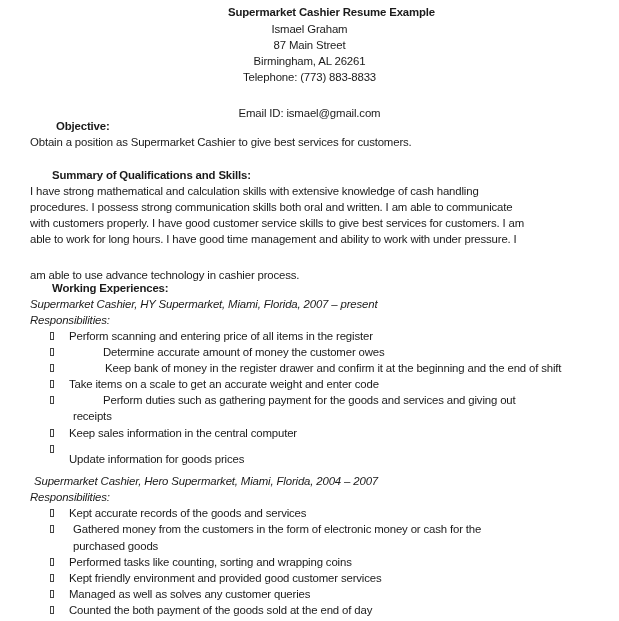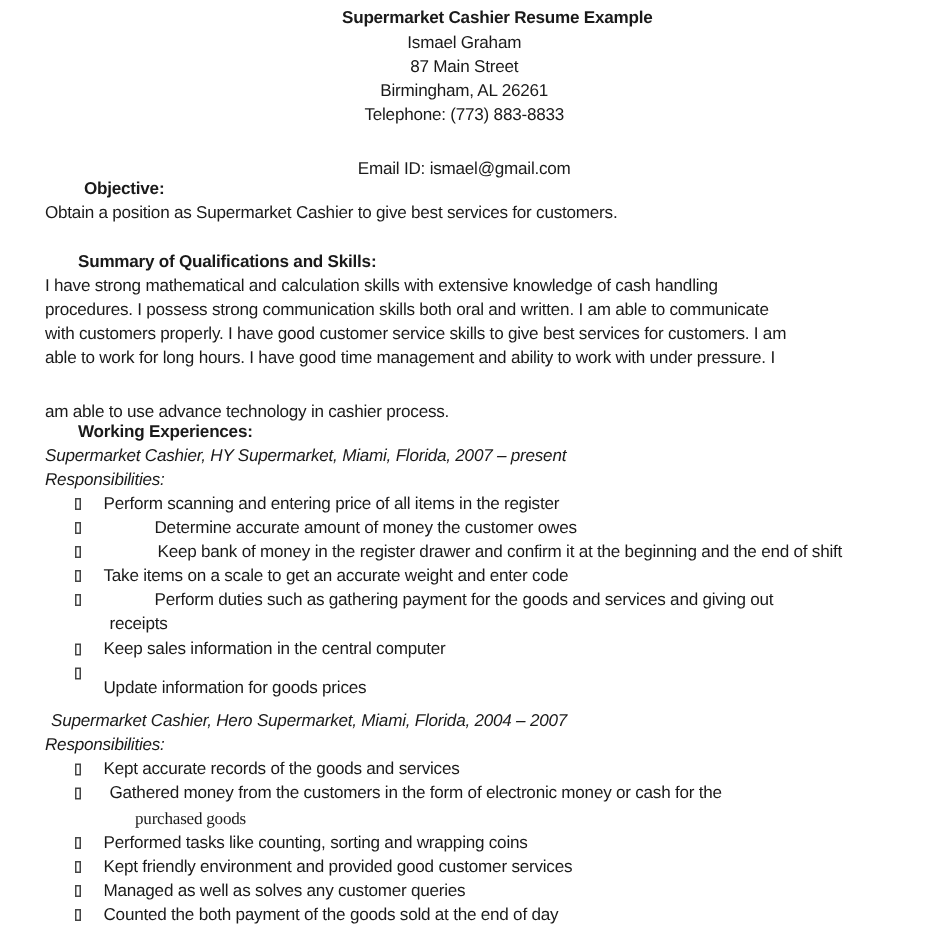--- a/index.html
+++ b/index.html
@@ -64,21 +64,21 @@
 </div>
 
 <div class="line italic" style="top:473px; left:34px;">Supermarket Cashier, Hero Supermarket, Miami, Florida, 2004 – 2007</div>
 <div class="line italic" style="top:489px; left:30px;">Responsibilities:</div>
 
 <div>
   <span class="bullet" style="top:505px;"></span>
   <div class="btext" style="top:505px; left:69px;">Kept accurate records of the goods and services</div>
   <span class="bullet" style="top:521px;"></span>
   <div class="btext" style="top:521px; left:73px;">Gathered money from the customers in the form of electronic money or cash for the</div>
-  <div class="btext" style="top:538px; left:90px;font-family:Liberation Serif, serif;">purchased goods</div>
+  <div class="btext" style="top:538px; left:73px;">purchased goods</div>
   <span class="bullet" style="top:554px;"></span>
   <div class="btext" style="top:554px; left:69px;">Performed tasks like counting, sorting and wrapping coins</div>
   <span class="bullet" style="top:570px;"></span>
   <div class="btext" style="top:570px; left:69px;"><span>Kept friendly environment and provided good </span><span class="link">customer services</span></div>
   <span class="bullet" style="top:586px;"></span>
   <div class="btext" style="top:586px; left:69px;">Managed as well as solves any customer queries</div>
   <span class="bullet" style="top:602px;"></span>
   <div class="btext" style="top:602px; left:69px;">Counted the both payment of the goods sold at the end of day</div>
 </div>
 

